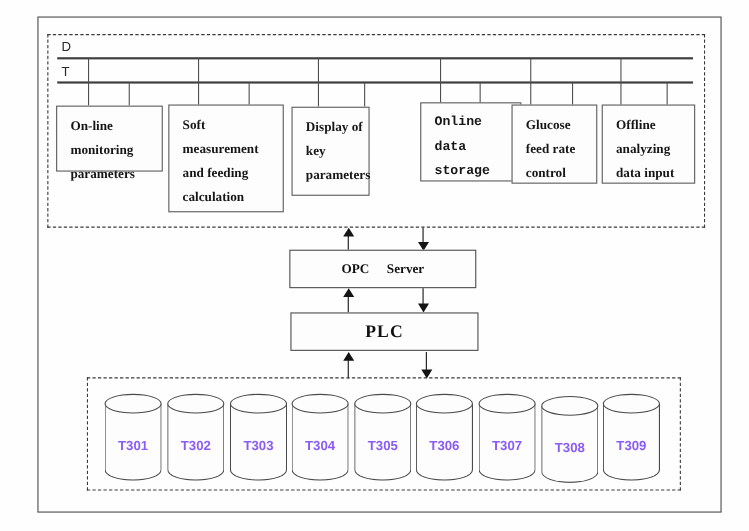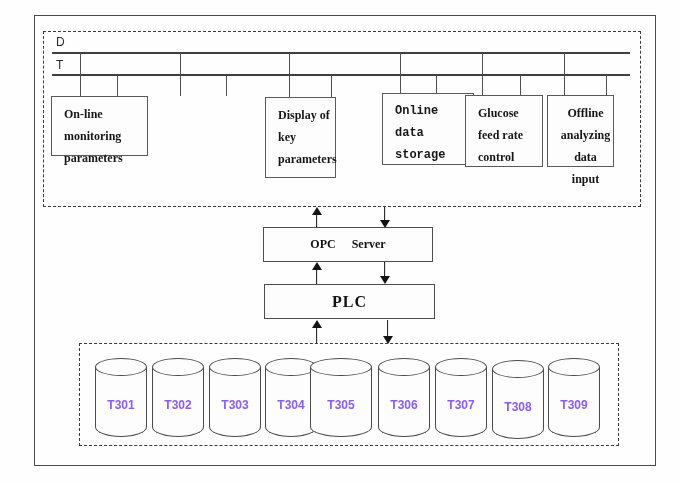--- a/index.html
+++ b/index.html
@@ -142,30 +142,34 @@
   <div class="vline" style="left:117px; top:75px; height:21px;"></div>
   <div class="vline" style="left:226px; top:75px; height:21px;"></div>
   <div class="vline" style="left:331px; top:75px; height:22px;"></div>
   <div class="vline" style="left:436px; top:75px; height:21px;"></div>
   <div class="vline" style="left:520px; top:75px; height:21px;"></div>
   <div class="vline" style="left:606px; top:75px; height:21px;"></div>
 
   <div class="module" style="left:51px;  top:96px; width:97px;  height:60px;">On-line
 monitoring
 parameters</div>
+  <div class="module" style="left:153px; top:95px; width:105px; height:98px;">Soft
+measurement
+and feeding
+calculation</div>
   <div class="module" style="left:265px; top:97px; width:71px;  height:81px;">Display of
 key
 parameters</div>
   <div class="module" style="left:382px; top:93px; width:92px;  height:72px;font-family:Liberation Mono, monospace;">Online
 data
 storage</div>
   <div class="module" style="left:465px; top:95px; width:78px;  height:72px;">Glucose
 feed rate
 control</div>
-  <div class="module" style="left:547px; top:95px; width:67px;  height:72px;text-align:center;">Offline
+  <div class="module" style="left:547px; top:95px; width:85px;  height:72px;">Offline
 analyzing
 data input</div>
 
   <div class="arrow arrow-up" style="left:311px; top:207px; height:21px;">
     <div class="head"></div>
       <div class="stem"></div>
   </div>
   <div class="arrow arrow-down" style="left:379px; top:207px; height:21px;">
     <div class="stem"></div>
       <div class="head"></div>
@@ -212,21 +216,21 @@
   <div class="cyl" style="left:209px; top:358px;">
     <div class="cyl-body"></div>
     <div class="cyl-top"></div>
     <div class="cyl-label">T303</div>
   </div>
   <div class="cyl" style="left:265px; top:358px;">
     <div class="cyl-body"></div>
     <div class="cyl-top"></div>
     <div class="cyl-label">T304</div>
   </div>
-  <div class="cyl" style="left:310px; top:358px;padding-left:10px;">
+  <div class="cyl" style="left:322px; top:358px;">
     <div class="cyl-body"></div>
     <div class="cyl-top"></div>
     <div class="cyl-label">T305</div>
   </div>
   <div class="cyl" style="left:378px; top:358px;">
     <div class="cyl-body"></div>
     <div class="cyl-top"></div>
     <div class="cyl-label">T306</div>
   </div>
   <div class="cyl" style="left:435px; top:358px;">

